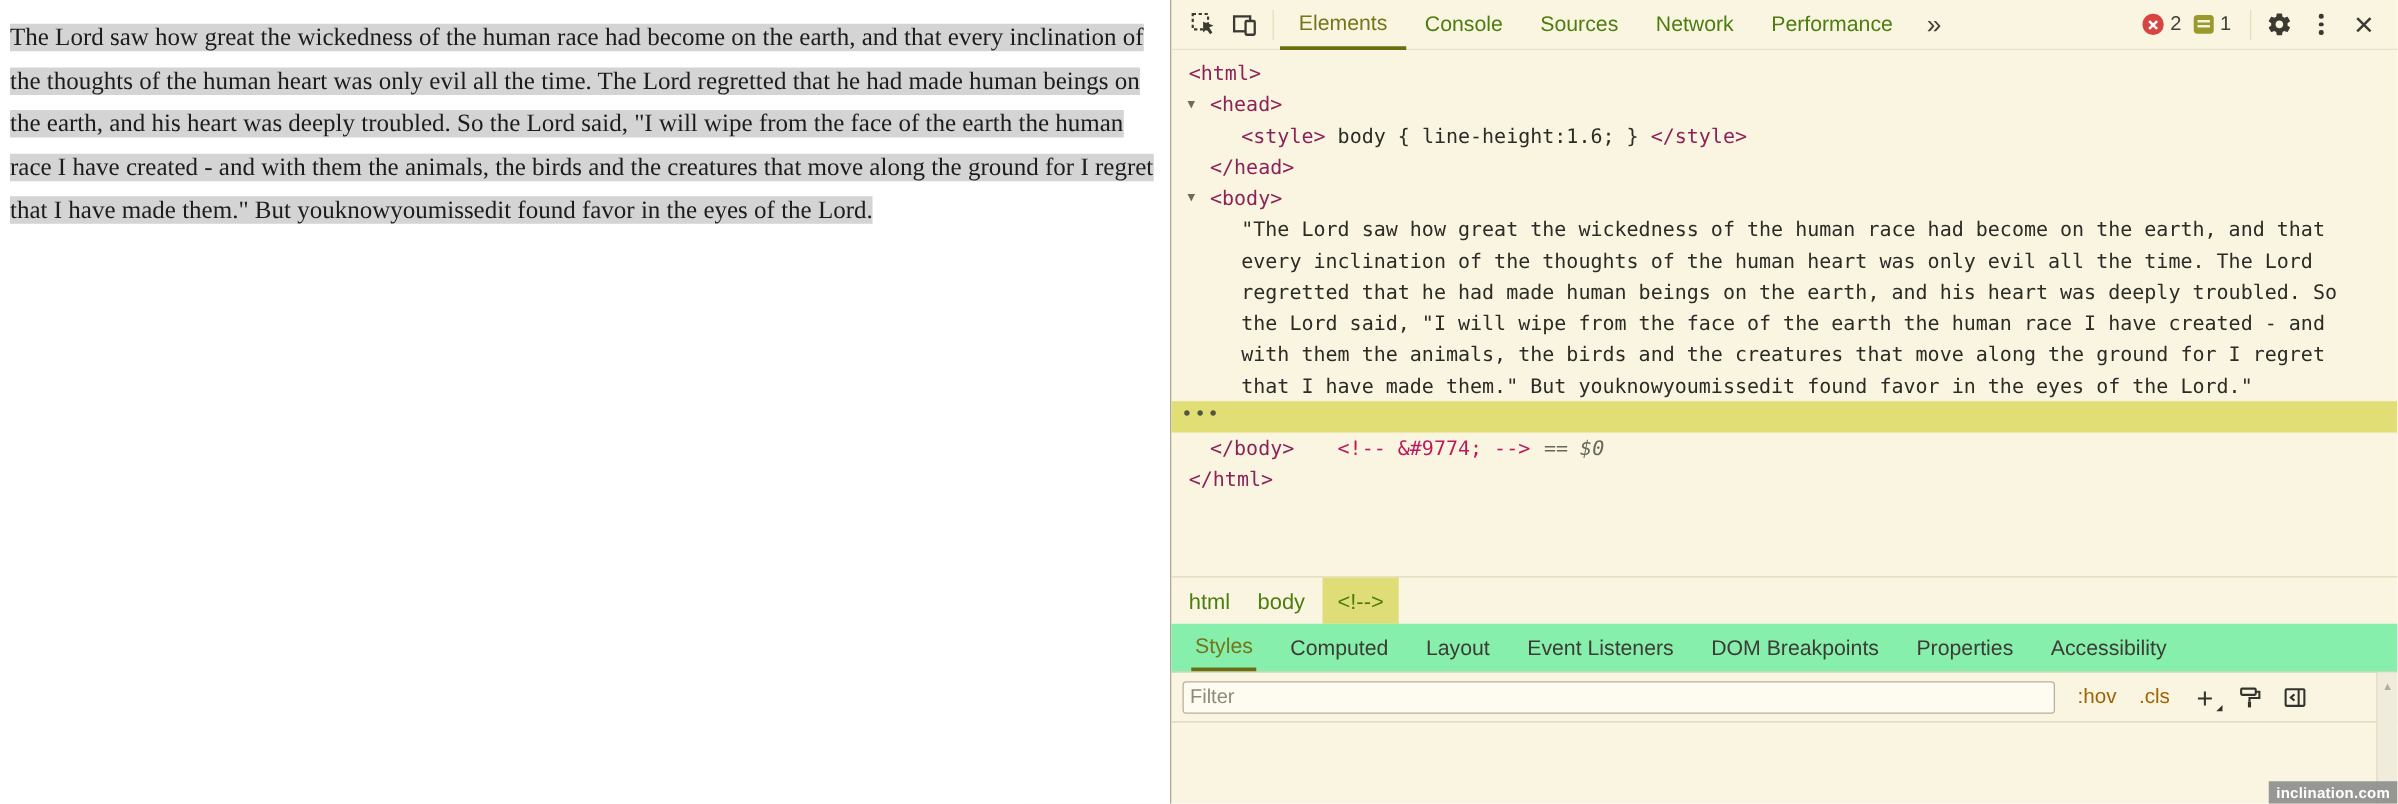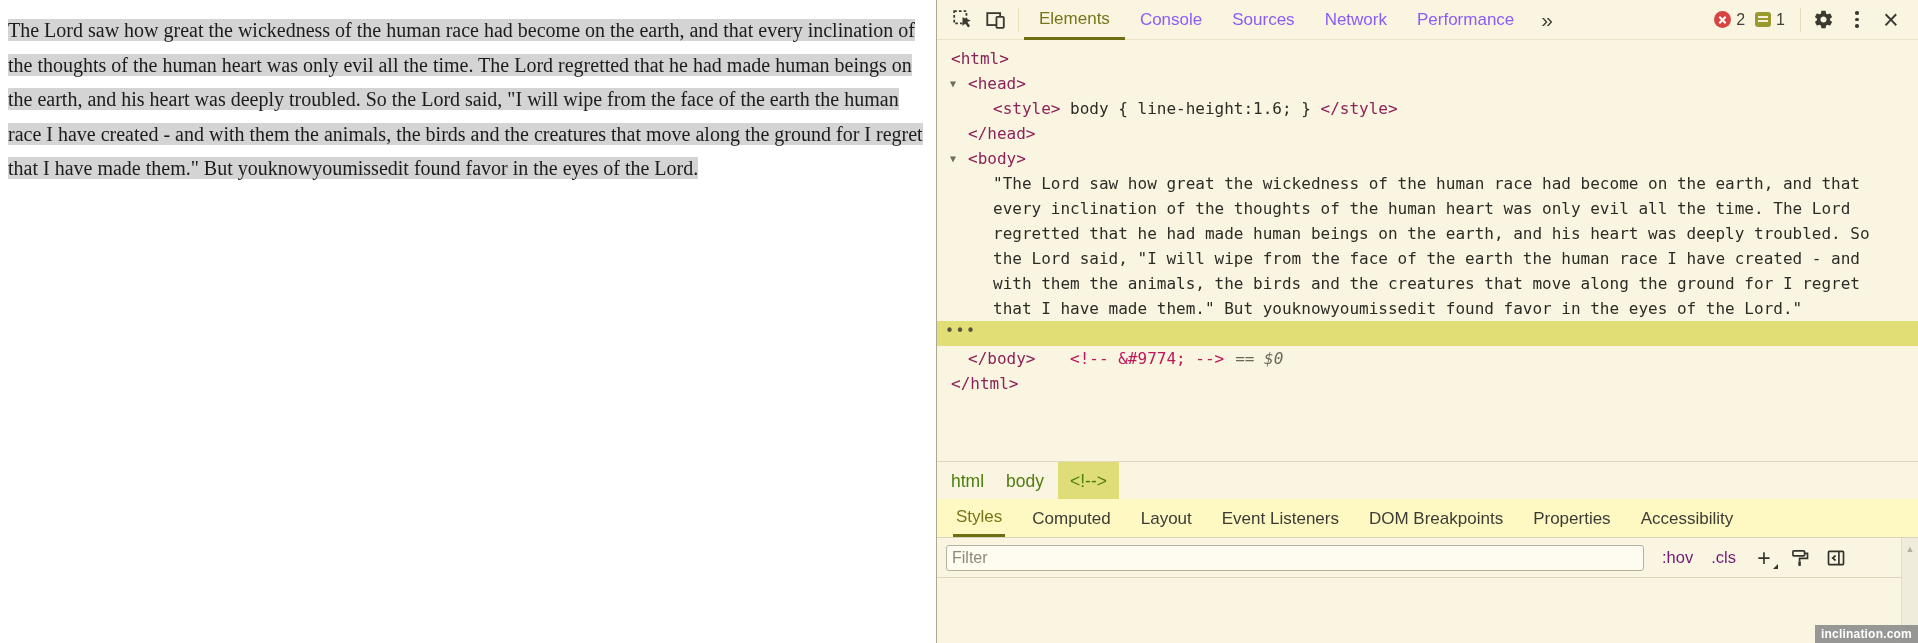--- a/index.html
+++ b/index.html
@@ -21,21 +21,21 @@
   
   .devtools {
     flex:1; display:flex; flex-direction:column; position:relative;
     background:#faf5e1; border-left:1px solid #aca894;
   }
 
   
   .toolbar { height:40px; flex:0 0 40px; display:flex; align-items:center; padding-left:8px; border-bottom:1px solid #e8e3c6; }
   .tb-icon { width:34px; height:40px; display:flex; align-items:center; justify-content:center; cursor:pointer; }
   .tb-sep { width:1px; height:24px; background:#e4dfb8; margin:0 5px; flex:0 0 1px; }
-  .tab { padding:0 15px; height:40px; line-height:40px; font-size:17px; color:#8b5cf6; cursor:pointer; }
+  .tab { padding:0 15px; height:40px; line-height:40px; font-size:17px; color:#4d7c0f; cursor:pointer; }
   .tab.active { color:#767619; border-bottom:3px solid #6d6d14; line-height:37px; }
   .more-tabs { font-size:21px; color:#42423a; padding:0 12px; cursor:pointer; }
   .tb-right { margin-left:auto; display:flex; align-items:center; padding-right:10px; }
   .err-badge { width:17px; height:17px; border-radius:50%; background:#d64541; position:relative; margin-right:5px; }
   .err-badge::before, .err-badge::after {
     content:""; position:absolute; left:4px; top:7.5px; width:9px; height:2px; background:#fff;
   }
   .err-badge::before { transform:rotate(45deg); }
   .err-badge::after  { transform:rotate(-45deg); }
   .count { font-size:16px; color:#42423a; margin-right:10px; }
@@ -65,33 +65,33 @@
   .comment { color:#be185d;margin-top:12px; }
   .eq { font-style:italic; color:#68685a; margin-left:11px; }
   .gutter { position:absolute; left:8px; top:-2px; color:#55553f; letter-spacing:1.5px; font-size:15px; }
 
   
   .breadcrumb { height:38px; flex:0 0 38px; border-top:1px solid #ded9ba; display:flex; align-items:stretch; font-size:17.5px; padding-left:6px; }
   .crumb { line-height:38px; padding:0 8px; color:#4d7c0f; margin-right:6px; cursor:pointer; }
   .crumb.selected { background:#dfdd78; padding:0 12px; }
 
   
-  .tabstrip { height:39px; flex:0 0 39px; background:#fef9c3; border-bottom:1px solid #d8d4bd; display:flex; font-size:17px; padding-left:16px; }
+  .tabstrip { height:39px; flex:0 0 39px; background:#86efac; border-bottom:1px solid #d8d4bd; display:flex; font-size:17px; padding-left:16px; }
   .stab { margin-right:24px; padding:0 3px; line-height:39px; color:#3c3c35; cursor:pointer; }
   .stab.active { color:#767619; border-bottom:3px solid #6d6d14; line-height:36px; }
 
   
   .bottom-pane { flex:1 1 auto; display:flex; flex-direction:column; position:relative; }
   .filterrow { height:40px; flex:0 0 40px; display:flex; align-items:center; border-bottom:1px solid #dbd6b9; padding:0 26px 0 9px; }
   .filter-input {
     width:698px; height:26px; border:1px solid #b5b19c; border-radius:3px; background:#fefbf0;
     font-size:16px; color:#55524a; padding:0 5px; outline:none; font-family:"Liberation Sans",sans-serif;
   }
   .filter-input::placeholder { color:#8d8a78; }
-  .txtbtn { font-size:16.5px; color:#701a75; margin-left:18px; cursor:pointer; white-space:nowrap; }
+  .txtbtn { font-size:16.5px; color:#a16207; margin-left:18px; cursor:pointer; white-space:nowrap; }
   .plus-btn { position:relative; font-size:23px; color:#33332e; margin-left:18px; width:20px; text-align:center; cursor:pointer; line-height:20px; }
   .plus-btn::after { content:""; position:absolute; right:-4px; bottom:-1px; width:0; height:0; border-left:5px solid transparent; border-bottom:5px solid #33332e; }
   .frow-icon { margin-left:16px; display:flex; align-items:center; cursor:pointer; }
   .empty-area { flex:1; display:flex; align-items:center; justify-content:center; }
   .empty-msg { font-style:italic; color:#8b8876; font-size:17px; }
   .vscroll {
     position:absolute; right:0; top:0; bottom:0; width:17px; background:#f0ecdb;
     border-left:1px solid #e1dcc3; display:flex; justify-content:center; align-items:flex-start; padding-top:6px;
   }
   .vscroll span { font-size:9px; color:#b3ae99; }

